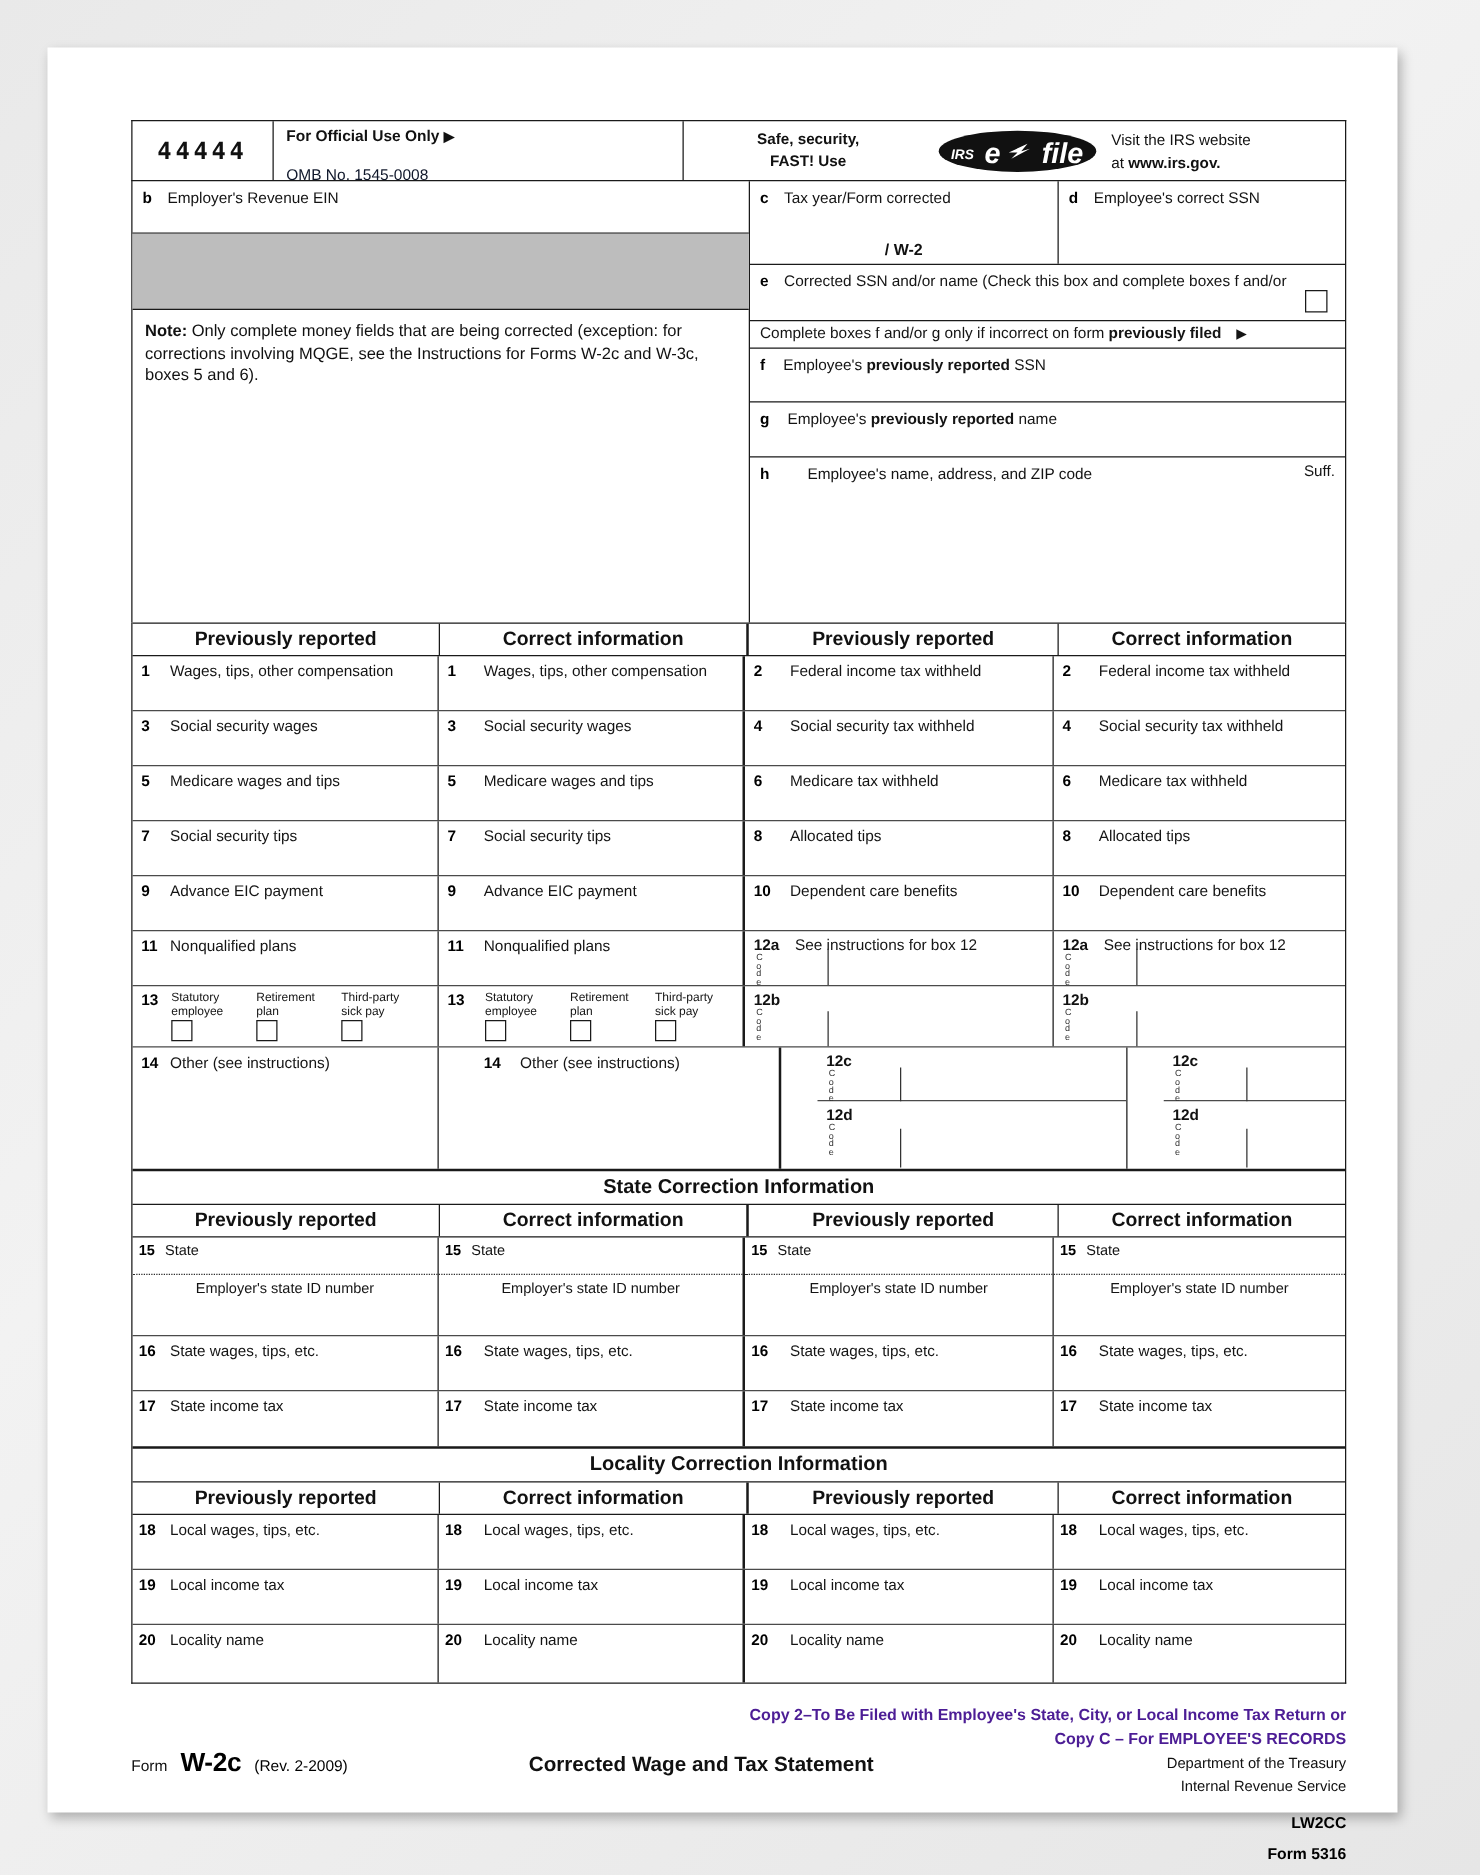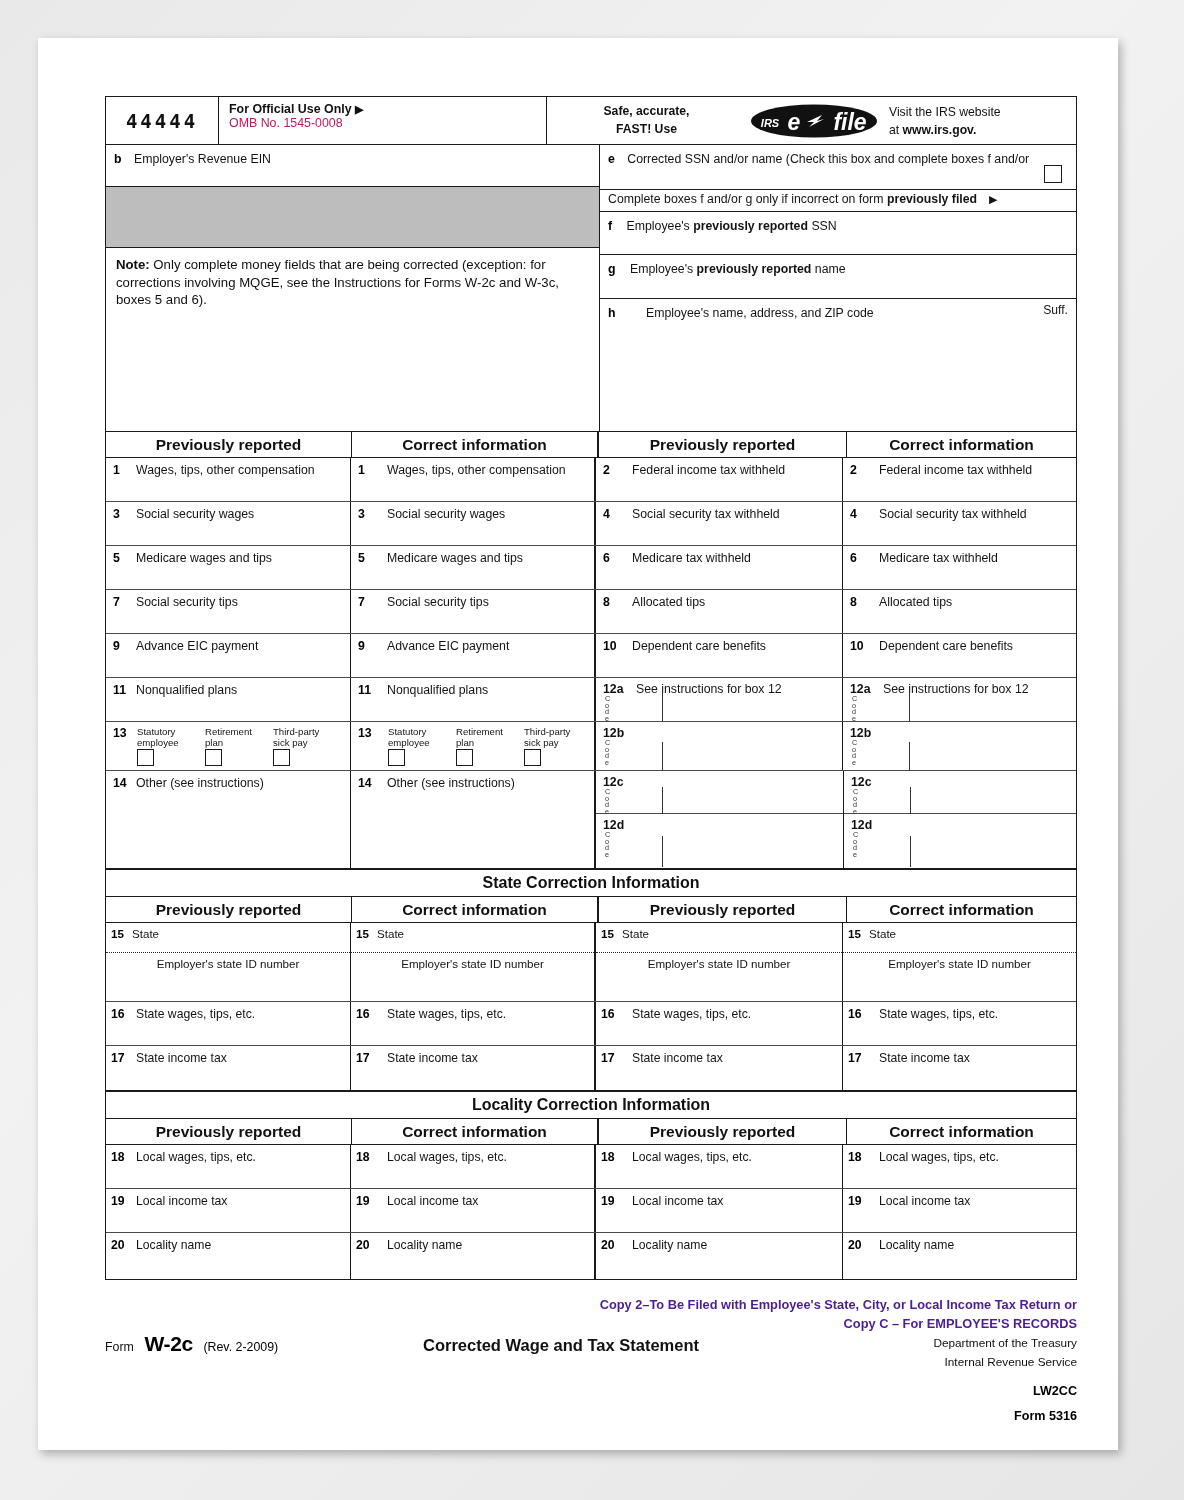--- a/index.html
+++ b/index.html
@@ -32,21 +32,21 @@
   .lbl b{font-weight:bold;}
   .bx{font-weight:bold;font-size:12.3px;}
   .num{font-weight:bold;font-size:12.3px;}
 
   
   .topstrip{display:flex;border:1.6px solid #1a1a1a;border-bottom:none;height:48px;box-sizing:border-box;}
   .ctrl{width:113px;border-right:1.6px solid #1a1a1a;display:flex;align-items:center;justify-content:center;box-sizing:border-box;}
   .ctrl span{font-family:"DejaVu Sans Mono", monospace;font-size:19px;letter-spacing:3px;font-weight:bold;color:#111;}
   .official{flex:1;padding:5px 0 0 10px;box-sizing:border-box;}
   .official .l1{font-size:12.4px;font-weight:bold;color:#111;}
-  .official .l2{font-size:12.4px;color:#be185d;margin-top:0;}
+  .official .l2{font-size:12.4px;color:#0f172a;margin-top:17px;}
   .safe{width:200px;border-left:1.6px solid #1a1a1a;display:flex;flex-direction:column;align-items:center;justify-content:center;box-sizing:border-box;font-size:12.2px;font-weight:bold;line-height:1.45;color:#111;}
   .efilewrap{width:135px;display:flex;align-items:center;justify-content:center;}
   .irsweb{width:195px;padding:7px 0 0 8px;box-sizing:border-box;font-size:12.2px;line-height:1.45;color:#111;}
 
   
   .idblock{display:flex;border-left:1.6px solid #1a1a1a;border-right:1.6px solid #1a1a1a;border-top:1.6px solid #1a1a1a;}
   .leftid{width:494px;border-right:1.6px solid #1a1a1a;box-sizing:border-box;}
   .rightid{flex:1;box-sizing:border-box;}
 
   .pad{padding:4px 0 0 8px;}
@@ -139,21 +139,21 @@
       <span>44444</span>
     </div>
     <div class="official">
       <div class="l1">
         <span>For Official Use Only</span>
         <span class="arrow">▶</span>
       </div>
       <div class="l2">OMB No. 1545-0008</div>
     </div>
     <div class="safe">
-      <div>Safe, accurate,</div>
+      <div>Safe, security,</div>
       <div>FAST!  Use</div>
     </div>
     <div class="efilewrap">
       <svg width="128" height="36" viewBox="0 0 128 36">
         <ellipse cx="64" cy="18" rx="63" ry="16.5" fill="#111111"></ellipse>
         <text x="20" y="24" fill="#ffffff" font-family="'Liberation Sans',sans-serif" font-size="11" font-weight="bold" font-style="italic" text-anchor="middle">IRS</text>
         <text x="44" y="27" fill="#ffffff" font-family="'Liberation Sans',sans-serif" font-size="23" font-weight="bold" font-style="italic" text-anchor="middle">e</text>
         <path d="M57 19 L72 12 L67 18 L74 16 L59 24 L64 19 Z" fill="#ffffff"></path>
         <text x="100" y="27" fill="#ffffff" font-family="'Liberation Sans',sans-serif" font-size="23" font-weight="bold" font-style="italic" text-anchor="middle">file</text>
       </svg>
@@ -173,20 +173,35 @@
           <span class="lbl" style="margin-left:8px;">Employer's Revenue EIN</span>
         </div>
       </div>
       <div class="grayfill"></div>
       <div class="notebox">
         <b>Note:</b><span> Only complete money fields that are being corrected (exception: for corrections involving MQGE, see the Instructions for Forms W-2c and W-3c, boxes 5 and 6).</span>
       </div>
     </div>
 
     <div class="rightid">
+      <div class="row" style="border-bottom:1.6px solid #1a1a1a;">
+        <div class="cell" style="width:247px;border-right:1.6px solid #1a1a1a;height:66px;position:relative;">
+          <div class="pad">
+            <span class="bx">c</span>
+            <span class="lbl" style="margin-left:8px;">Tax year/Form corrected</span>
+          </div>
+          <div style="position:absolute;left:0;right:0;bottom:4px;text-align:center;font-size:12.8px;font-weight:bold;color:#111;">/ W-2</div>
+        </div>
+        <div class="cell" style="flex:1;height:66px;">
+          <div class="pad">
+            <span class="bx">d</span>
+            <span class="lbl" style="margin-left:8px;">Employee's correct SSN</span>
+          </div>
+        </div>
+      </div>
 
       <div class="cellbox" style="height:45px;position:relative;">
         <div class="pad">
           <span class="bx">e</span>
           <span class="lbl" style="margin-left:8px;">Corrected SSN and/or name (Check this box and complete boxes f and/or</span>
         </div>
         <div style="position:absolute;right:14px;top:20px;width:16px;height:16px;border:1.5px solid #1a1a1a;background:#fff;"></div>
       </div>
 
       <div class="cellbox" style="height:22px;">
@@ -390,21 +405,21 @@
         <span class="code">
               <span>C</span>
               <span>o</span>
               <span>d</span>
               <span>e</span>
             </span>
         <span class="divv" style="left:66px;top:20px;height:28px;"></span>
       </div>
     </div>
 
-    <div class="gridrow" style="border-bottom:2.4px solid #1a1a1a;">
+    <div class="gridrow" style="border-bottom:2.4px solid #1a1a1a;gap:29px;">
       <div class="c1 vbL b14">
             <span class="num">14</span>
             <span class="txt">Other (see instructions)</span>
           </div>
       <div class="c2 vbH b14 i">
             <span class="num">14</span>
             <span class="txt">Other (see instructions)</span>
           </div>
       <div class="c3 vbL" style="padding:0;">
         <div class="b12" style="height:43px;border-bottom:1.4px solid #4a4a4a;">

